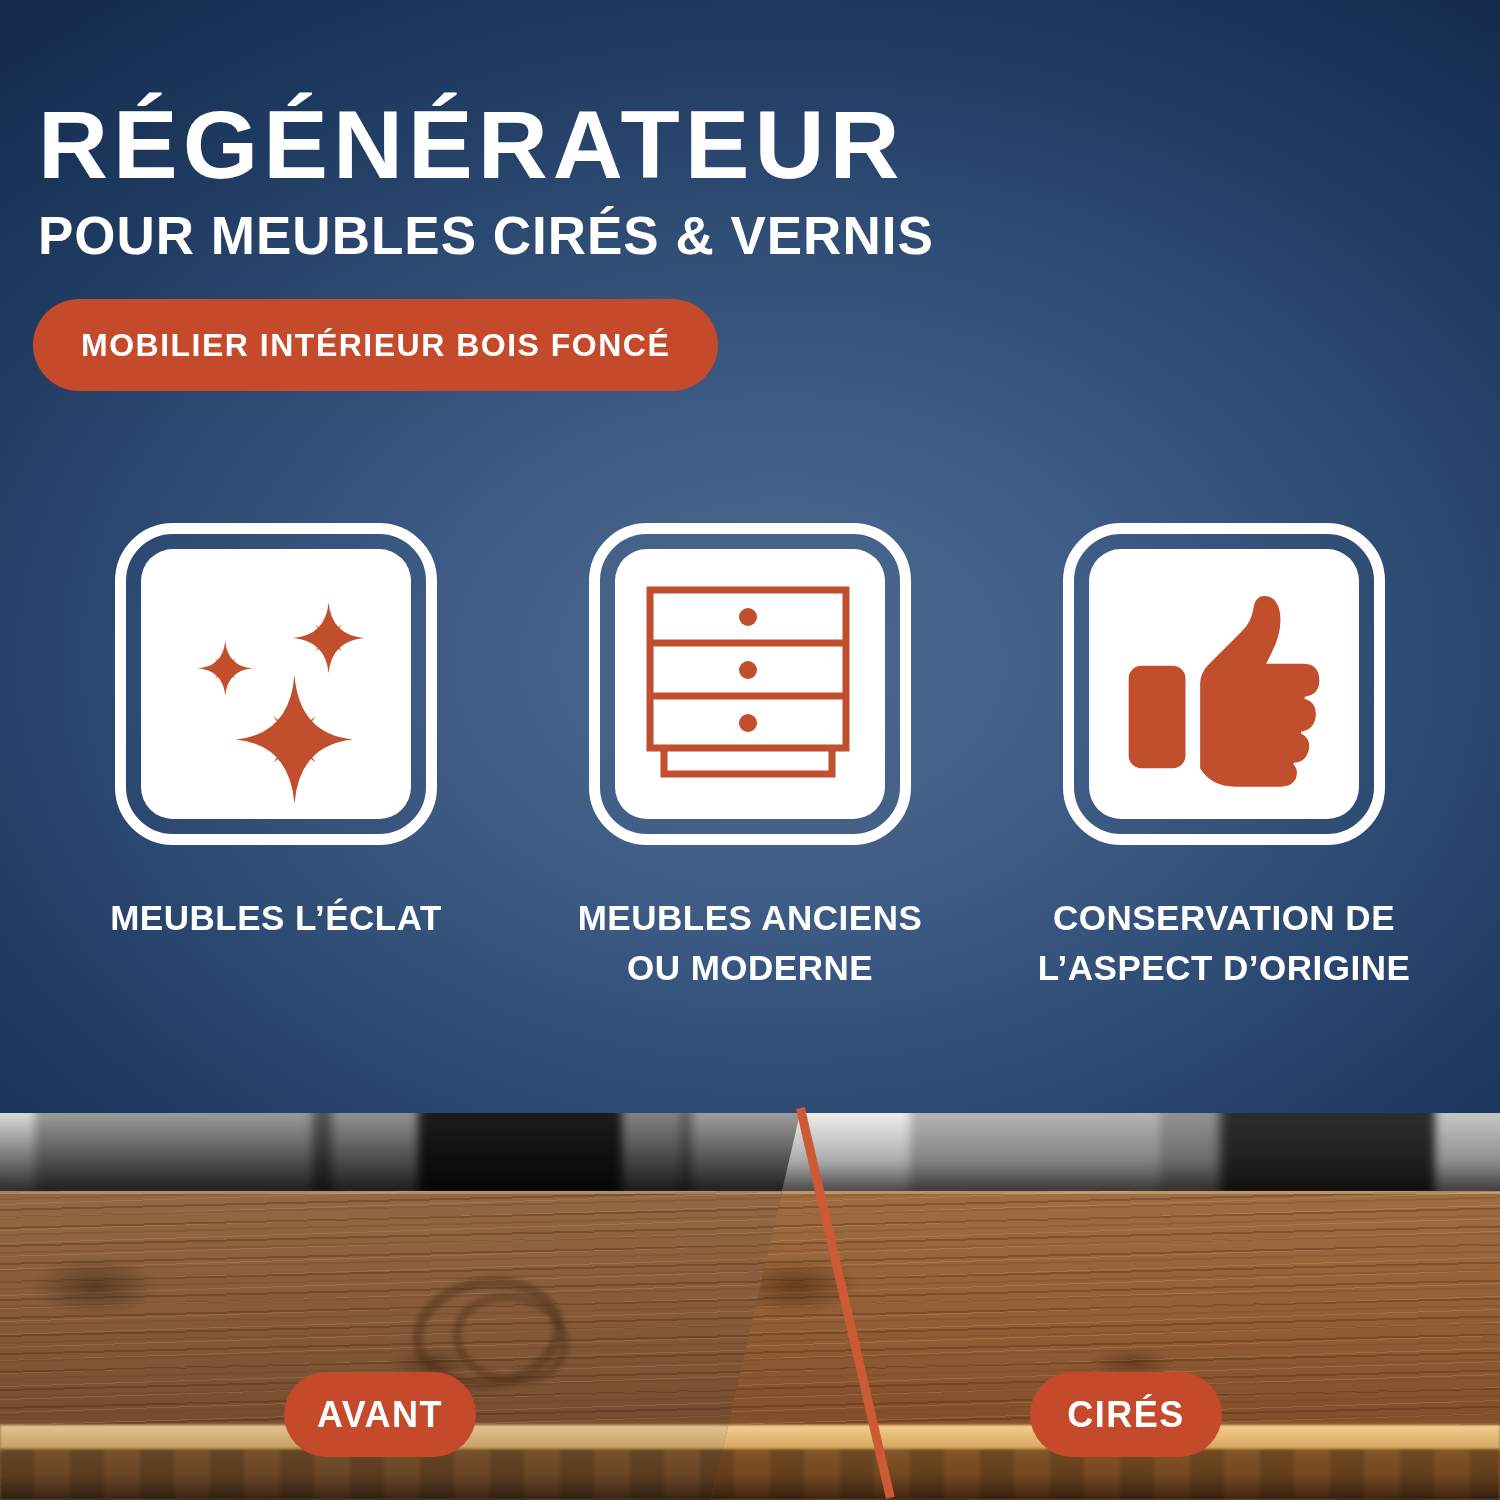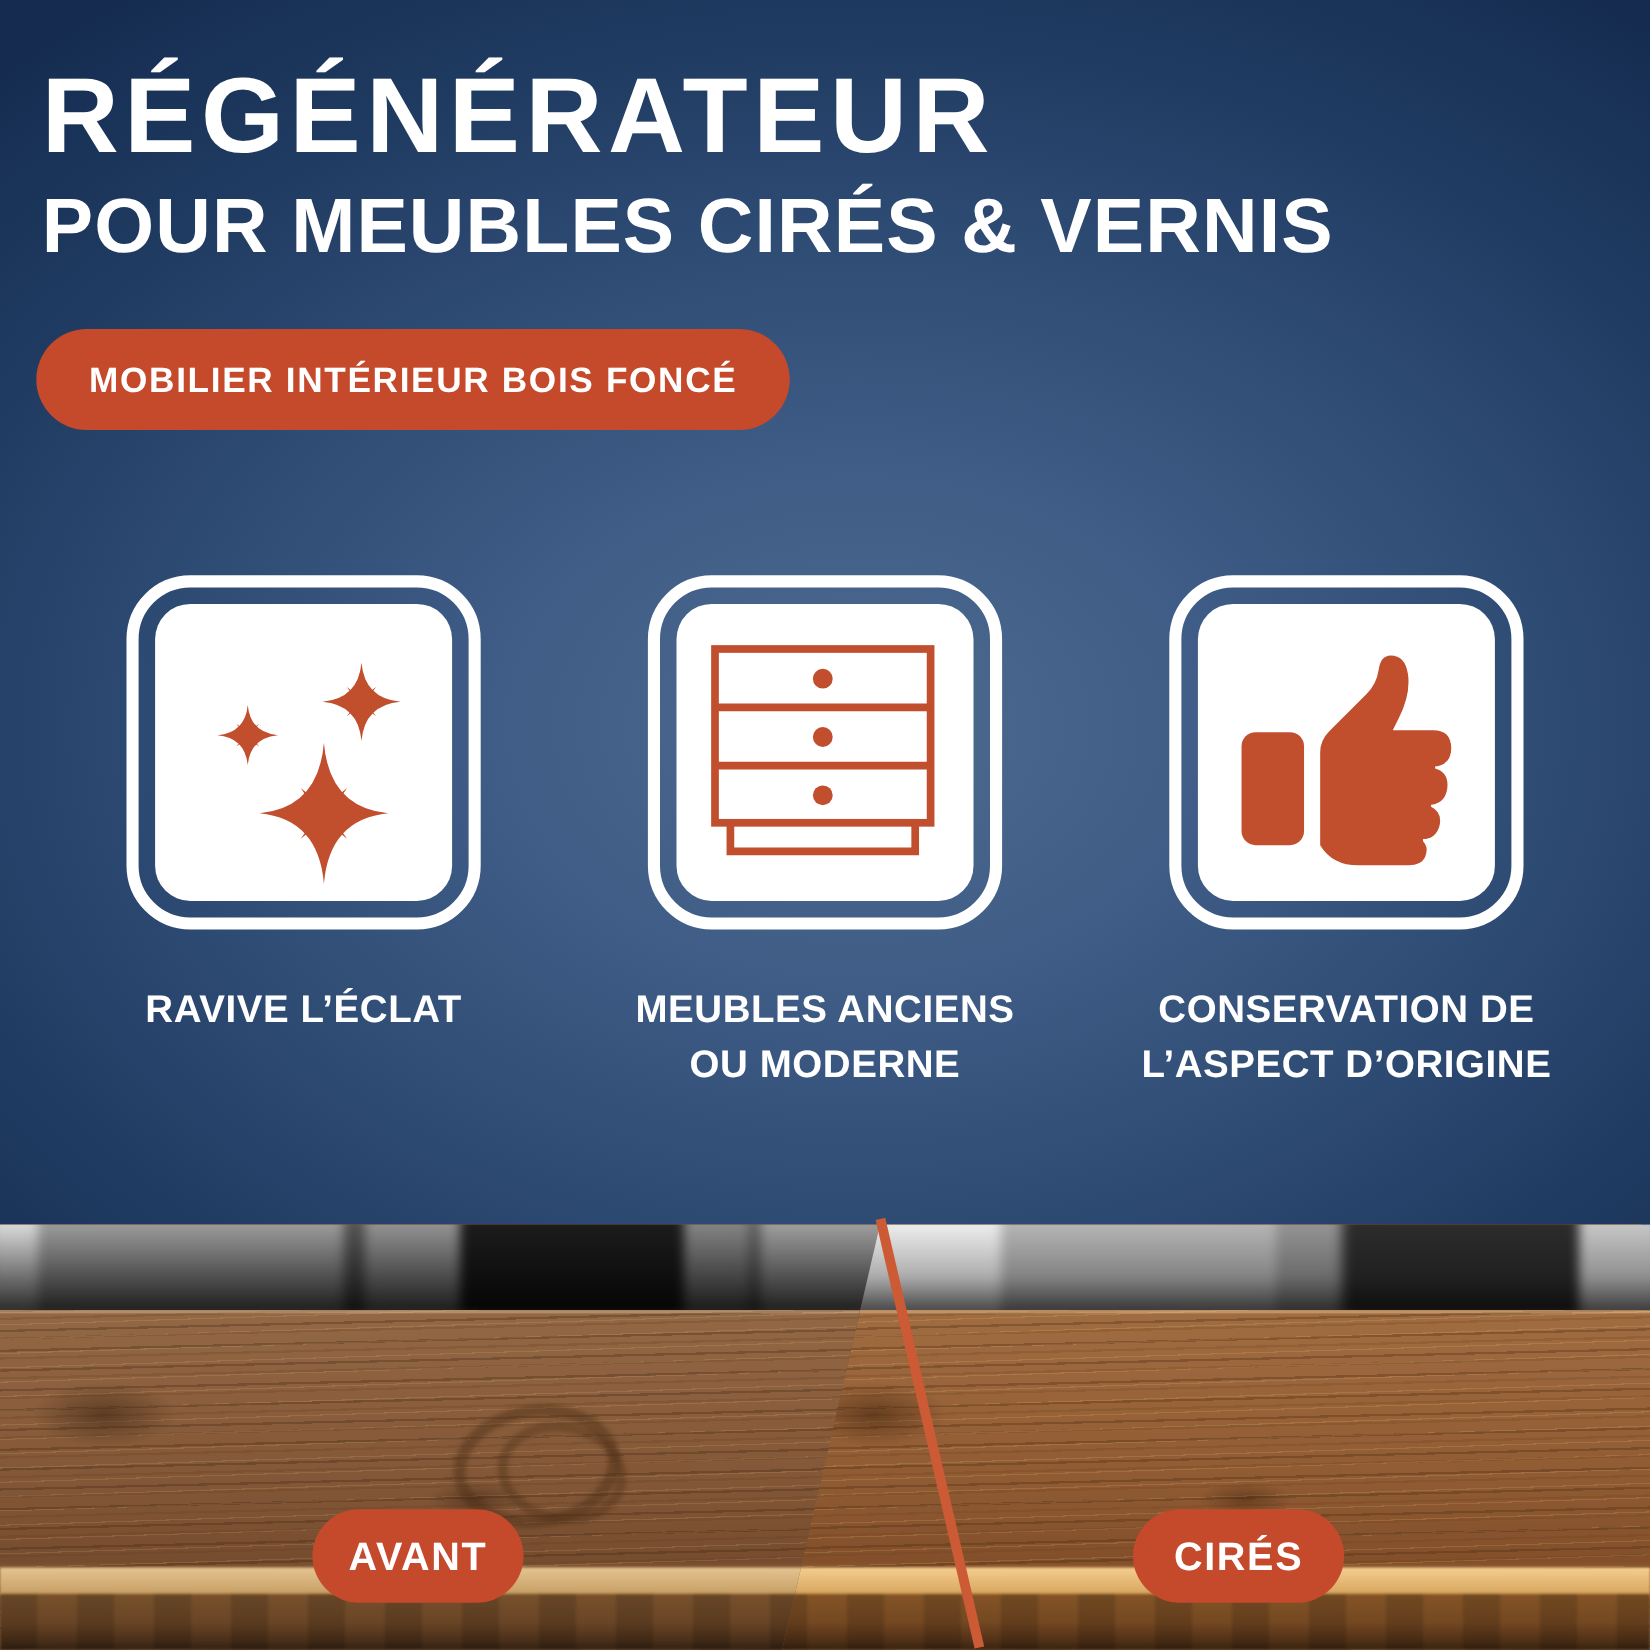--- a/index.html
+++ b/index.html
@@ -8,22 +8,22 @@
     position:relative;width:1500px;height:1500px;overflow:hidden;
     font-family:"Liberation Sans","DejaVu Sans",sans-serif;
     background:
       radial-gradient(1150px 820px at 52% 44%,
         #4e6a90 0%, #3f5d86 28%, #2e4b74 55%, #1f3a60 78%, #152c50 100%);
   }
 
   
   .hero{position:absolute;left:0;top:0;width:1500px;height:1113px;}
   .title{position:absolute;left:38px;top:52px;color:#fff;font-weight:bold;}
-  .title .l1{font-size:97px;line-height:1.1;letter-spacing:5px;white-space:nowrap;}
-  .title .l2{font-size:70px;line-height:1.1;letter-spacing:1px;white-space:nowrap;margin-top:8px;}
+  .title .l1{font-size:97px;line-height:1.1;letter-spacing:5px;white-space:nowrap;margin-top:40px;}
+  .title .l2{font-size:53px;line-height:1.1;letter-spacing:1px;white-space:nowrap;margin-top:8px;}
   .badge{
     position:absolute;left:33px;top:299px;height:92px;
     display:inline-flex;align-items:center;padding:0 48px;
     background:#C5492B;border-radius:46px;color:#fff;
     font-size:32px;font-weight:bold;letter-spacing:1.5px;white-space:nowrap;
   }
 
   
   .features{
     position:absolute;left:0;top:523px;width:1500px;
@@ -137,21 +137,21 @@
                 <path class="fill" transform="rotate(45) scale(0.75)" d="M0 -34 Q2.5 -2.5 34 0 Q2.5 2.5 0 34 Q-2.5 2.5 -34 0 Q-2.5 -2.5 0 -34 Z"></path>
               </g>
               <g transform="translate(150,192) scale(1.32,1.45)">
                 <path class="fill" d="M0 -48 Q4 -4 48 0 Q4 4 0 48 Q-4 4 -48 0 Q-4 -4 0 -48 Z"></path>
                 <path class="fill" transform="rotate(45) scale(0.72)" d="M0 -34 Q2.5 -2.5 34 0 Q2.5 2.5 0 34 Q-2.5 2.5 -34 0 Q-2.5 -2.5 0 -34 Z"></path>
               </g>
             </svg>
           </div>
         </div>
         <div class="caption">
-          <span>RAVIVE L’ÉCLAT</span>
+          <span>MEUBLES L’ÉCLAT</span>
         </div>
       </div>
 
       <div class="feature">
         <div class="card">
           <div class="card-inner">
             <svg width="216" height="200" viewBox="0 0 216 200">
               <rect class="stroke" x="8" y="6" width="196" height="158"></rect>
               <line class="stroke" x1="8" y1="59" x2="204" y2="59"></line>
               <line class="stroke" x1="8" y1="112" x2="204" y2="112"></line>

